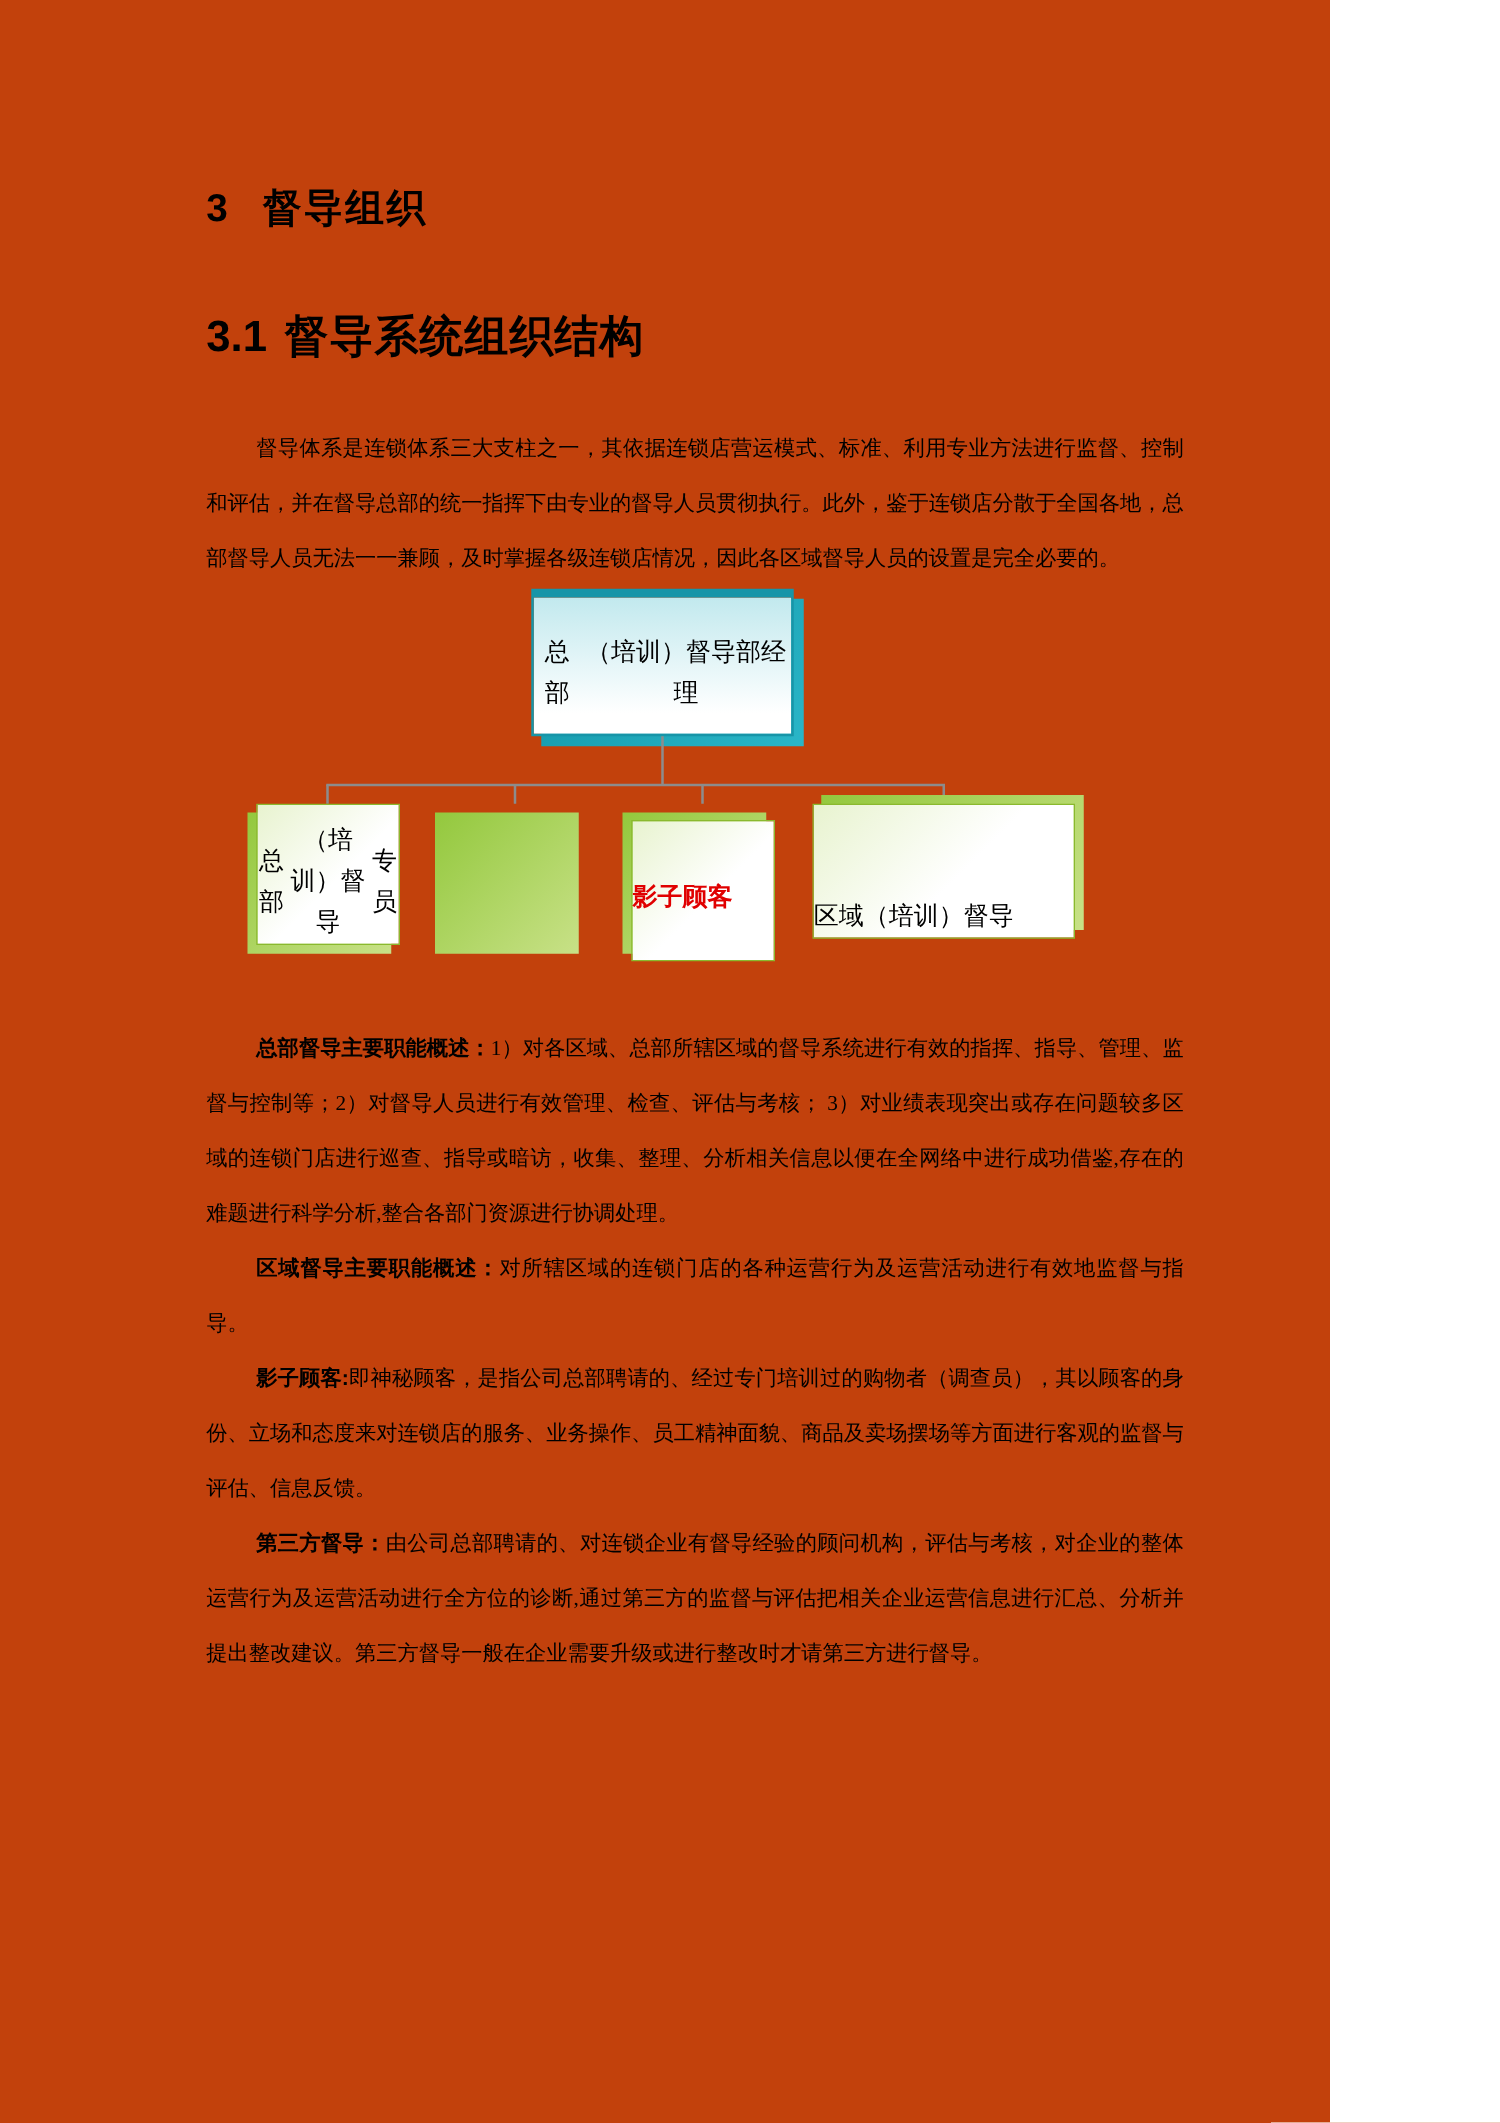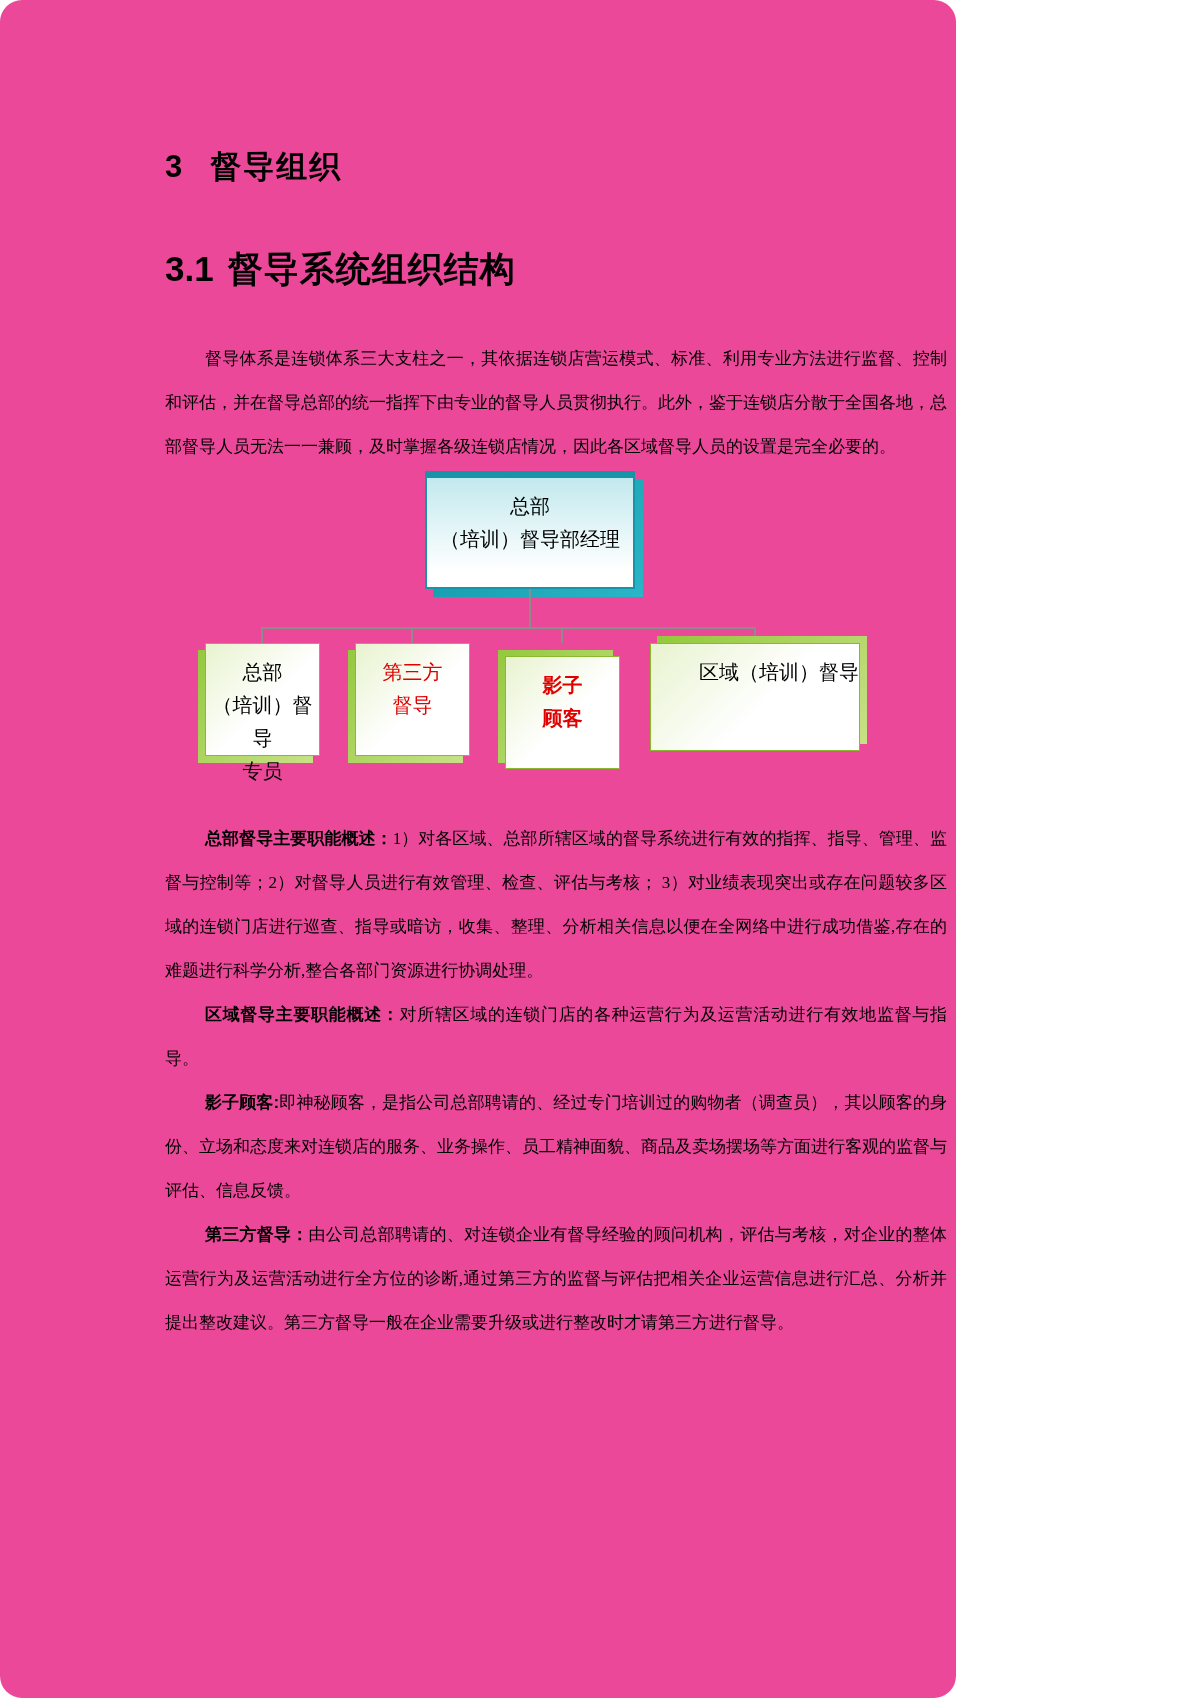--- a/index.html
+++ b/index.html
@@ -1,19 +1,19 @@
 <!DOCTYPE html>
 <html><head>
 <meta charset="utf-8">
 <style>
   * { margin:0; padding:0; box-sizing:border-box; }
   html, body { background:#ffffff; }
   .page {
-    position:relative; width:956px; height:1698px; background:#ec4899;
-    font-family:"Liberation Serif","DejaVu Serif",serif; color:#000000; overflow:hidden;border-radius:22px;
+    position:relative; width:1064px; height:1698px; background:#c2410c;
+    font-family:"Liberation Serif","DejaVu Serif",serif; color:#000000; overflow:hidden;
   }
   .content { position:absolute; left:165px; top:0; width:782px; }
 
   .chapter {
     margin-top:146px; font-family:"Liberation Sans","DejaVu Sans",sans-serif;
     font-size:31px; font-weight:bold; letter-spacing:2px;
   }
   .chapter .num { letter-spacing:0; margin-right:28px; }
   .section {
     margin-top:58px; font-family:"Liberation Sans","DejaVu Sans",sans-serif;
@@ -27,21 +27,21 @@
   .intro { margin-top:44px; }
   .paras { margin-top:46px; }
   .lead { font-weight:bold; font-family:"Liberation Sans","DejaVu Sans",sans-serif; }
 
   
   .chart { position:relative; height:302px; margin-top:0; }
   .shadow { position:absolute; }
   .root-shadow { left:268px; top:10px; width:210px; height:118px;
     background:linear-gradient(135deg,#0f93a5,#2ab6c8); }
   .obox {
-    position:absolute; display:flex; flex-direction:column; align-items:center;
+    position:absolute; display:flex; align-items:center;
     padding-top:12px; font-size:20px; line-height:33px; text-align:center;
   }
   .root-box { left:260px; top:2px; width:210px; height:118px;
     border:2px solid #1795a8; border-top:7px solid #1795a8;
     background:linear-gradient(to bottom,#c2e9ee,#ffffff 85%); }
   .gshadow { background:linear-gradient(135deg,#93c83d,#c8e187); }
   .child-box { border:1px solid #8ab92e;
     background:linear-gradient(135deg,#e8f3cf,#ffffff 55%); }
   .c1  { left:40px;  top:174px; width:115px; height:113px; }
   .c1s { left:33px;  top:181px; width:115px; height:113px; }
@@ -87,24 +87,20 @@
       <div class="connector stub s4"></div>
 
       <div class="shadow gshadow c1s"></div>
       <div class="obox child-box c1">
         <span>总部</span>
         <span>（培训）督导</span>
         <span>专员</span>
       </div>
 
       <div class="shadow gshadow c2s"></div>
-      <div class="obox child-box c2 hl">
-        <span>第三方</span>
-        <span>督导</span>
-      </div>
 
       <div class="shadow gshadow c3s"></div>
       <div class="obox child-box c3 hl">
         <span>影子</span>
         <span>顾客</span>
       </div>
 
       <div class="shadow gshadow c4s"></div>
       <div class="obox child-box c4">
         <span>区域（培训）督导</span>

